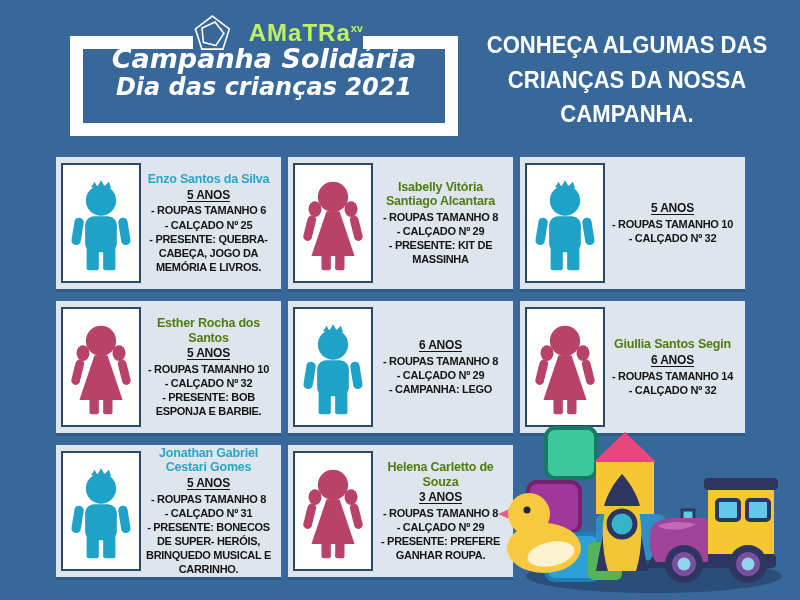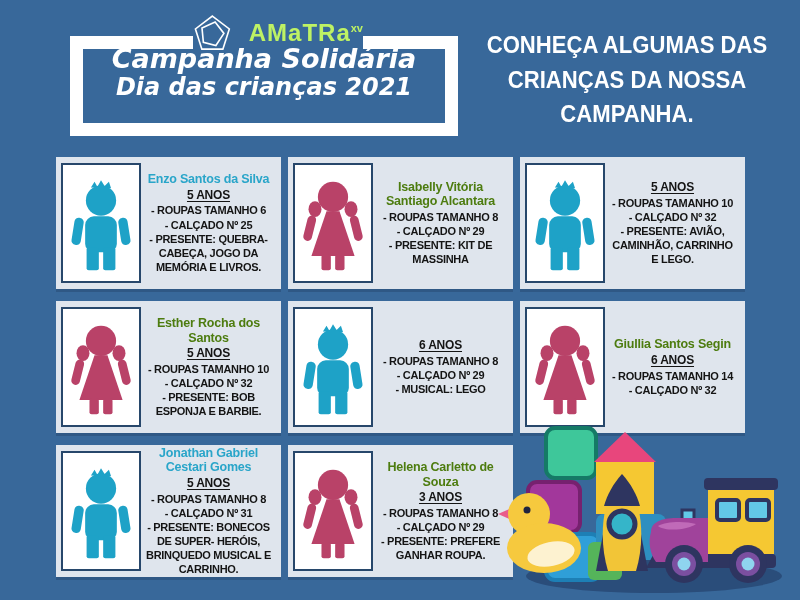--- a/index.html
+++ b/index.html
@@ -162,21 +162,20 @@
           <rect x="28" y="53" width="44" height="50" rx="12"></rect>
           <rect x="30" y="96" width="17" height="32" rx="3"></rect>
           <rect x="53" y="96" width="17" height="32" rx="3"></rect>
         </svg>
 
       </div>
       <div class="card-text">
         <div class="child-age">5 ANOS</div>
         <div class="child-detail">- ROUPAS TAMANHO 10</div>
         <div class="child-detail">- CALÇADO Nº 32</div>
-        <div class="child-detail">- PRESENTE: AVIÃO, CAMINHÃO, CARRINHO E LEGO.</div>
       </div>
     </div>
 
     <div class="card">
       <div class="photo-frame">
 
         <svg class="child-icon girl-icon" viewBox="0 0 100 130" fill="#b94268">
           <circle cx="50" cy="26" r="21"></circle>
           <ellipse cx="25" cy="43" rx="9" ry="11"></ellipse>
           <ellipse cx="75" cy="43" rx="9" ry="11"></ellipse>
@@ -206,21 +205,21 @@
           <rect x="28" y="53" width="44" height="50" rx="12"></rect>
           <rect x="30" y="96" width="17" height="32" rx="3"></rect>
           <rect x="53" y="96" width="17" height="32" rx="3"></rect>
         </svg>
 
       </div>
       <div class="card-text">
         <div class="child-age">6 ANOS</div>
         <div class="child-detail">- ROUPAS TAMANHO 8</div>
         <div class="child-detail">- CALÇADO Nº 29</div>
-        <div class="child-detail">- MUSICAL: LEGO</div>
+        <div class="child-detail">- CAMPANHA: LEGO</div>
       </div>
     </div>
 
     <div class="card">
       <div class="photo-frame">
 
         <svg class="child-icon girl-icon" viewBox="0 0 100 130" fill="#b94268">
           <circle cx="50" cy="26" r="21"></circle>
           <ellipse cx="25" cy="43" rx="9" ry="11"></ellipse>
           <ellipse cx="75" cy="43" rx="9" ry="11"></ellipse>

